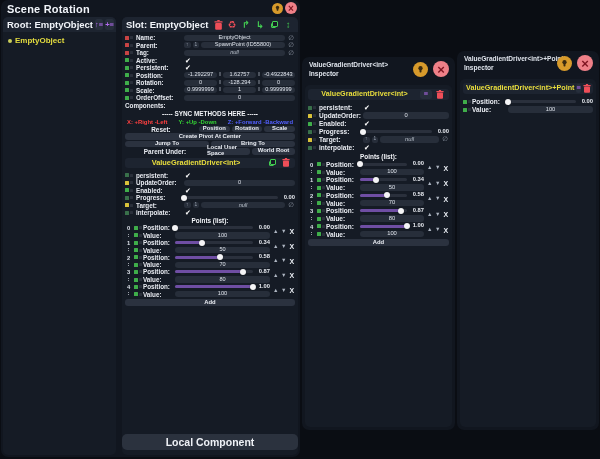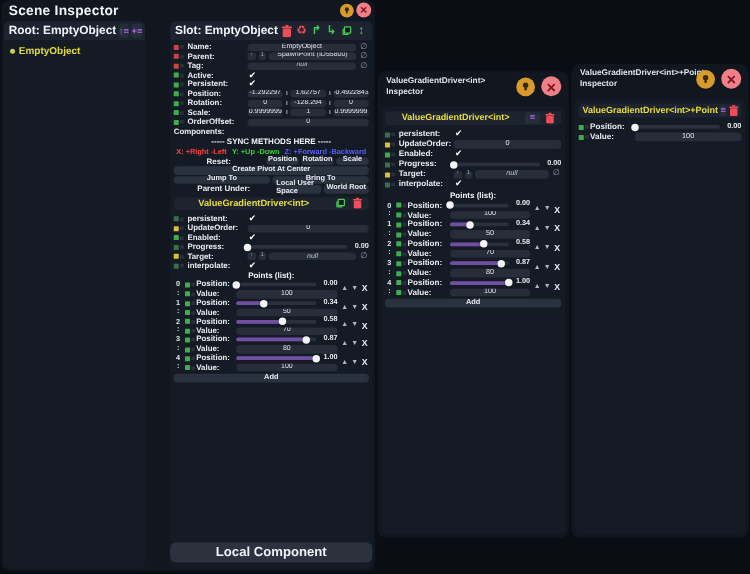--- a/index.html
+++ b/index.html
@@ -20,21 +20,21 @@
 
   .bulb { position:absolute; border-radius:50%; background:#d79a2b; display:flex; align-items:center; justify-content:center; }
   .bulb svg { display:block; }
   .closeb { position:absolute; border-radius:50%; background:#ef8088; color:#7e1420; font-weight:bold; display:flex; align-items:center; justify-content:center; }
   .tb-main .bulb { width:11px; height:11px; right:17px; top:3px; }
   .tb-main .closeb { width:12px; height:12px; right:3px; top:2px; font-size:10px; }
   .titlebar2 .bulb { width:15px; height:15px; right:27px; top:5px; }
   .titlebar2 .closeb { width:16px; height:16px; right:6px; top:4px; font-size:13px; }
 
   
-  .panes { position:absolute; left:2px; right:2px; top:17px; bottom:2px; display:flex; gap:20px; }
+  .panes { position:absolute; left:2px; right:2px; top:17px; bottom:2px; display:flex; gap:6px; }
   .pane { background:#151b25; border-radius:5px; overflow:hidden; }
   .pane-root { width:113px; }
   .pane-slot { flex:1; display:flex; flex-direction:column; }
   .pane-header { height:15px; background:#1d2430; display:flex; align-items:center; padding:0 4px; gap:2px; }
   .pane-header .ph-label { font-size:9.5px; font-weight:bold; color:#f1f4f9; flex:1; white-space:nowrap; }
   .pbtn { width:14px; height:11px; background:#262e3b; border-radius:2.5px; color:#b36bf0; font-size:7.5px; font-weight:bold; display:flex; align-items:center; justify-content:center; line-height:1; }
   .tool { width:12px; height:12px; display:flex; align-items:center; justify-content:center; font-size:9.5px; line-height:1; font-weight:bold; }
   .tool.red { color:#ef4e58; } .tool.green { color:#43cd52; }
   .copy-ic { position:relative; width:7px; height:7px; }
   .copy-ic i { position:absolute; width:5.5px; height:5.5px; border:1.2px solid currentColor; border-radius:1px; display:block; }
@@ -107,21 +107,21 @@
   .body2 .pt-row { height:7px; }
   .win-point .plabel { width:34px; margin-left:2px; }
 </style>
 </head>
 <body>
 
 <div class="canvas">
 
   <div class="window win-main">
     <div class="titlebar tb-main">
-      <span class="title">Scene Inspector</span>
+      <span class="title">Scene Rotation</span>
       <span class="bulb">
         <svg width="7" height="7" viewBox="0 0 10 10">
             <circle cx="5" cy="3.6" r="2.4" fill="#3a2a10"></circle>
             <rect x="3.9" y="5.4" width="2.2" height="2.8" rx="0.8" fill="#3a2a10"></rect>
           </svg>
       </span>
       <span class="closeb">×</span>
     </div>
 
     <div class="panes">

